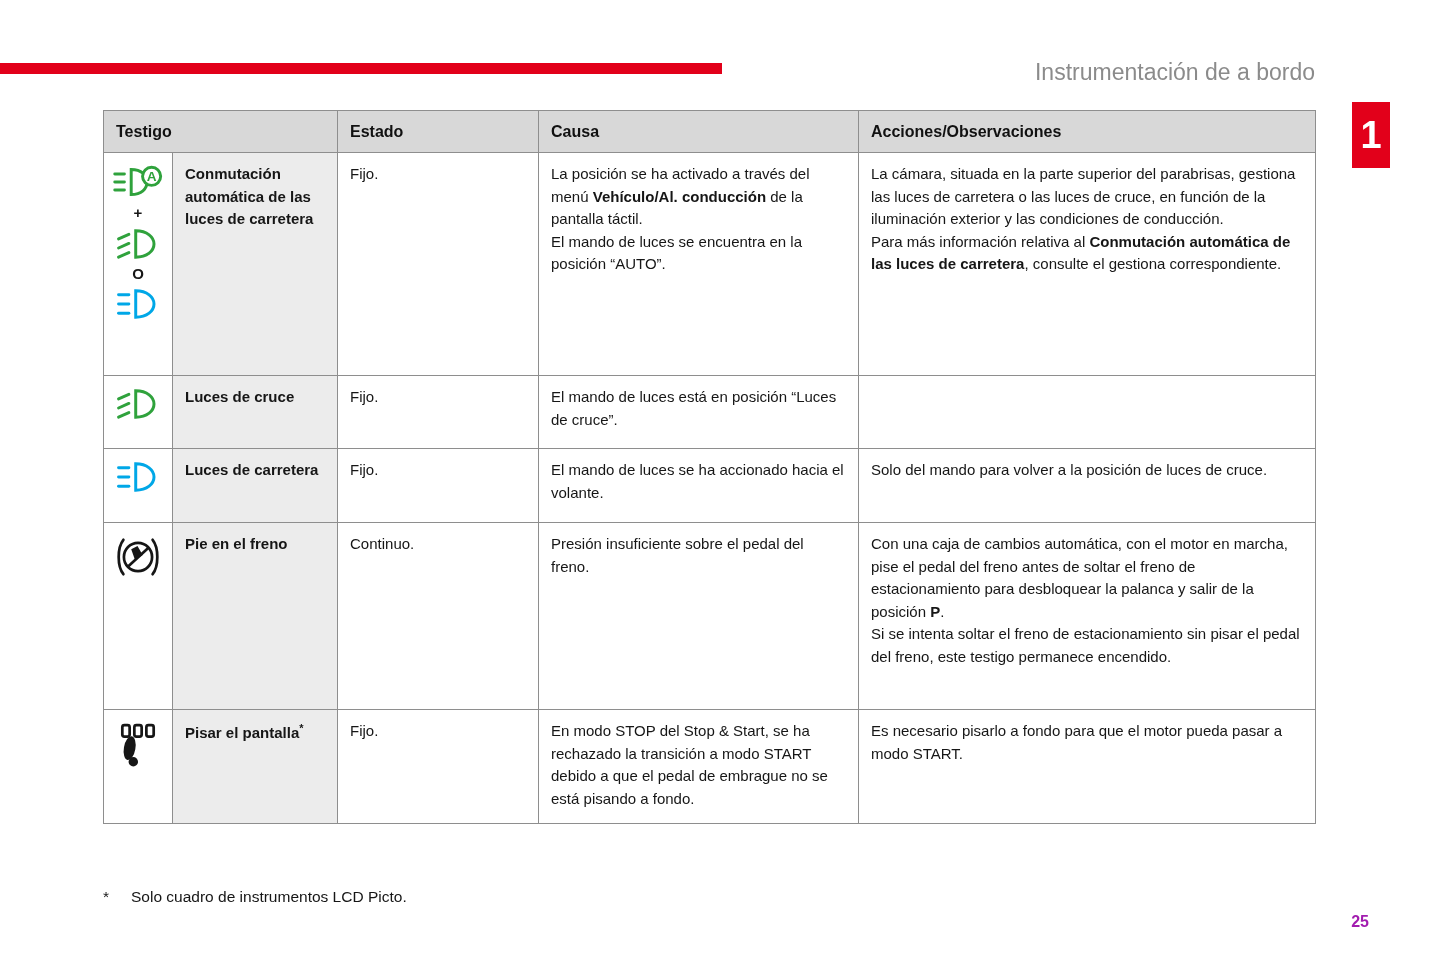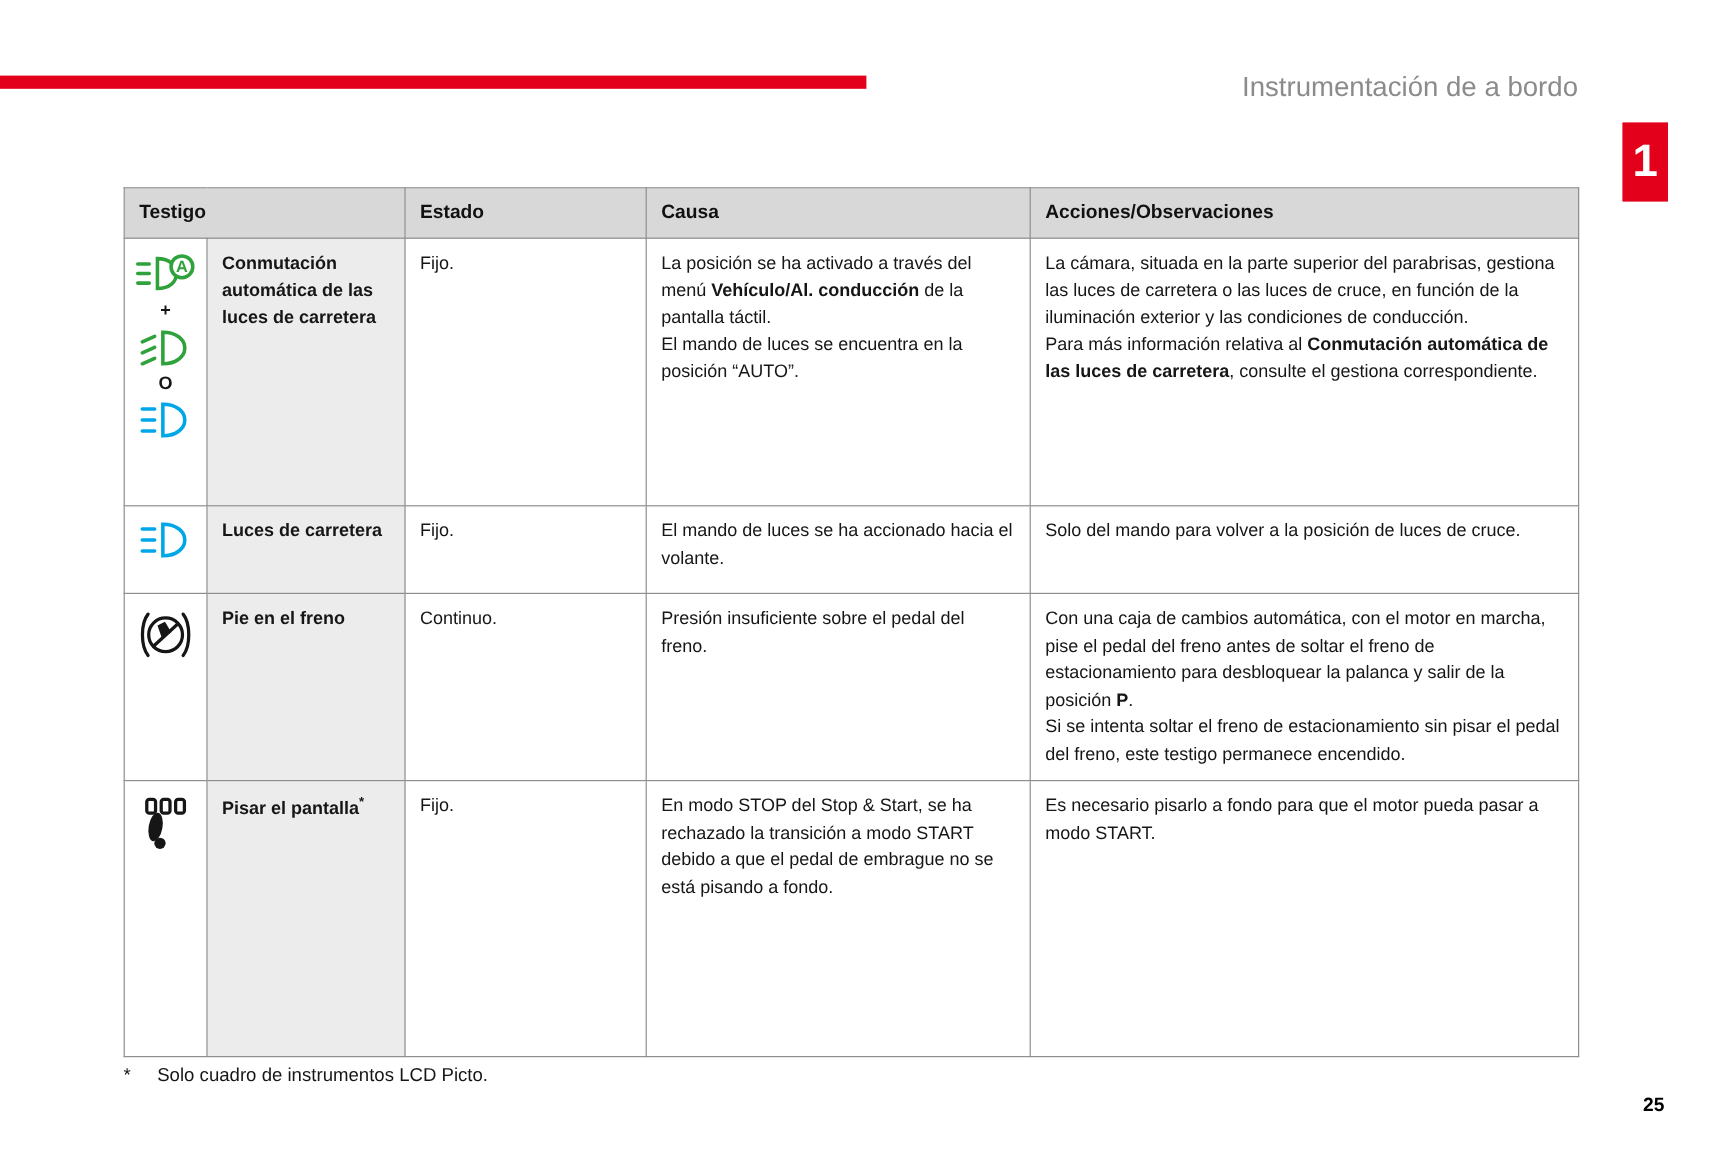--- a/index.html
+++ b/index.html
@@ -19,46 +19,46 @@
     overflow:hidden;
   }
   .red-bar{position:absolute;left:0;top:63px;width:722px;height:11px;background:var(--accent-red);}
   .header-title{position:absolute;top:59px;right:130px;font-size:23px;color:#8b8b8b;}
   .section-tab{
     position:absolute;left:1352px;top:102px;width:38px;height:66px;
     background:var(--accent-red);color:#fff;font-size:38px;font-weight:bold;
     display:flex;align-items:center;justify-content:center;
   }
   .table-wrap{position:absolute;left:103px;top:110px;}
-  table{border-collapse:collapse;width:1212px;table-layout:fixed;margin-top:46px;}
+  table{border-collapse:collapse;width:1212px;table-layout:fixed;}
   th,td{border:1px solid var(--border-gray);vertical-align:top;}
   th{
     background:var(--header-gray);text-align:left;font-size:16px;
     padding:0 12px;height:42px;vertical-align:middle;color:#111;
   }
   td{font-size:15px;line-height:1.5;padding:10px 12px;background:#fff;}
   td.icon-cell{padding:12px 4px;text-align:center;}
   td.name-cell{background:var(--name-gray);font-weight:bold;}
   td.text-cell{white-space:pre-line;}
   tbody tr:nth-child(1){height:223px;}
   tbody tr:nth-child(2){height:73px;}
   tbody tr:nth-child(3){height:74px;}
-  tbody tr:nth-child(4){height:230px;}
+  tbody tr:nth-child(4){height:187px;}
   tbody tr:nth-child(5){height:114px;}
   .icon-stack{display:flex;flex-direction:column;align-items:center;gap:3px;font-weight:bold;font-size:15px;color:var(--ink);}
   .lamp .st{fill:none;stroke-width:2.6;stroke-linecap:round;}
   .lamp-green .st{stroke:var(--beam-green);}
   .lamp-blue .st{stroke:var(--beam-blue);}
   .lamp .circ{fill:#fff;}
   .a-label{font-family:"Liberation Sans",sans-serif;font-size:12px;font-weight:bold;fill:var(--beam-green);text-anchor:middle;}
   .black-icon .st{fill:none;stroke:var(--ink);stroke-width:2.6;stroke-linecap:round;}
   .black-icon .fill{fill:var(--ink);stroke:none;}
   .footnote{position:absolute;left:103px;top:888px;font-size:15.5px;display:flex;}
   .footnote .marker{width:28px;}
-  .page-number{position:absolute;right:58px;top:913px;font-size:16px;font-weight:bold;color:#000000;}
+  .page-number{position:absolute;right:76px;top:913px;font-size:16px;font-weight:bold;color:#a21caf;}
   sup{font-size:11px;}
 </style>
 </head>
 <body>
 
 <div class="red-bar"></div>
 <div class="header-title">Instrumentación de a bordo</div>
 <div class="section-tab">
   <span>1</span>
 </div>
@@ -110,20 +110,34 @@
         </div>
       </td>
       <td class="name-cell">Conmutación automática de las luces de carretera</td>
       <td class="text-cell">Fijo.</td>
       <td class="text-cell"><span>La posición se ha activado a través del menú </span><b>Vehículo/Al. conducción</b><span> de la pantalla táctil.
 El mando de luces se encuentra en la posición “AUTO”.</span></td>
       <td class="text-cell"><span>La cámara, situada en la parte superior del parabrisas, gestiona las luces de carretera o las luces de cruce, en función de la iluminación exterior y las condiciones de conducción.
 Para más información relativa al </span><b>Conmutación automática de las luces de carretera</b><span>, consulte el gestiona correspondiente.</span></td>
     </tr>
 
+    <tr>
+      <td class="icon-cell">
+        <svg class="lamp lamp-green" viewBox="0 0 38 28" width="46" height="32">
+          <line class="st" x1="11" y1="5.5" x2="2" y2="9.5"></line>
+          <line class="st" x1="11" y1="13.5" x2="2" y2="17.5"></line>
+          <line class="st" x1="11" y1="21.5" x2="2" y2="25.5"></line>
+          <path class="st" d="M17,2.5 C27,2.5 33,8 33,14 C33,20 27,25.5 17,25.5 Z"></path>
+        </svg>
+      </td>
+      <td class="name-cell">Luces de cruce</td>
+      <td class="text-cell">Fijo.</td>
+      <td class="text-cell"><span>El mando de luces está en posición “Luces de cruce”.</span></td>
+      <td class="text-cell"></td>
+    </tr>
 
     <tr>
       <td class="icon-cell">
         <svg class="lamp lamp-blue" viewBox="0 0 38 28" width="46" height="32">
           <line class="st" x1="11" y1="6" x2="2" y2="6"></line>
           <line class="st" x1="11" y1="14" x2="2" y2="14"></line>
           <line class="st" x1="11" y1="22" x2="2" y2="22"></line>
           <path class="st" d="M17,2.5 C27,2.5 33,8 33,14 C33,20 27,25.5 17,25.5 Z"></path>
         </svg>
       </td>

